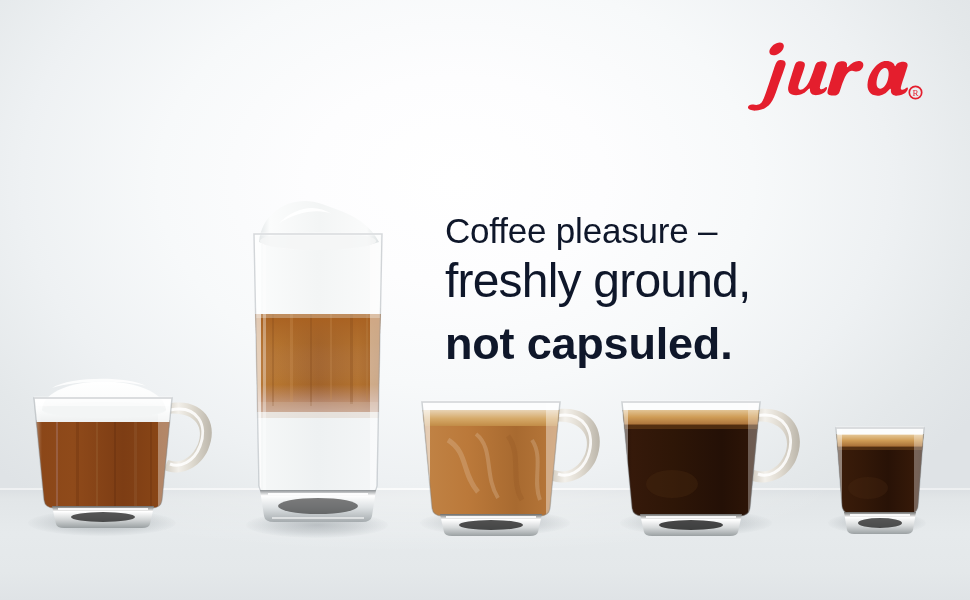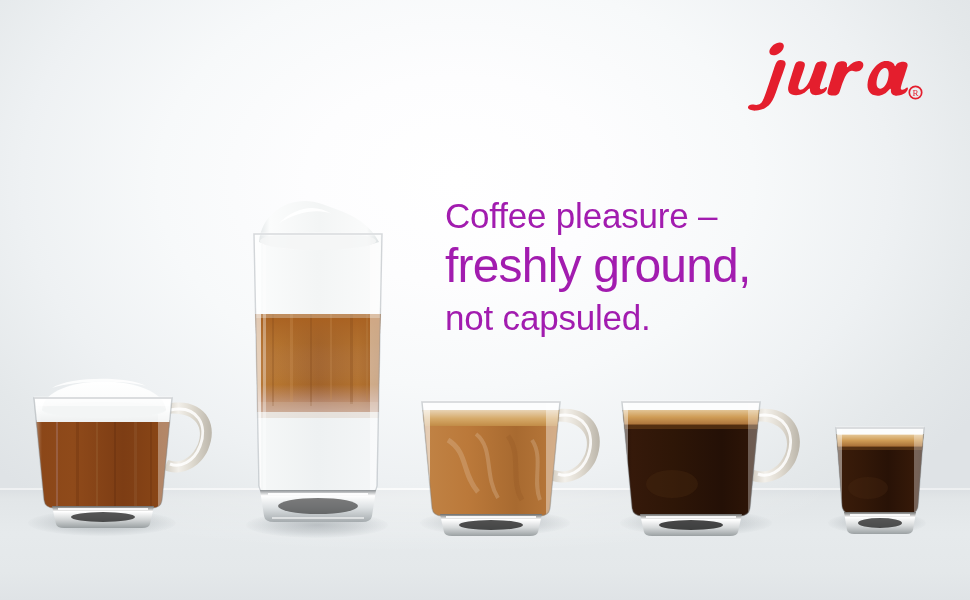--- a/index.html
+++ b/index.html
@@ -64,47 +64,47 @@
     top: 40px;
     width: 176px;
     height: 74px;
   }
   .logo svg { display: block; width: 100%; height: 100%; }
 
   
   .headline {
     position: absolute;
     left: 445px;
-    top: 193px;
+    top: 208px;
     width: 430px;
-    color: #a21caf;
+    color: #0f172a;
     font-family: "Liberation Sans", sans-serif;
   }
   .hl-1 {
     font-size: 35px;
     line-height: 46px;
     font-weight: 300;
     letter-spacing: -0.2px;
     white-space: nowrap;
   }
   .hl-2 {
     font-size: 48px;
     line-height: 58px;
     font-weight: 300;
     letter-spacing: -0.8px;
     white-space: nowrap;
     margin-top: -2px;
   }
   .hl-3 {
-    font-size: 35px;
+    font-size: 45px;
     line-height: 44px;
-    font-weight: 400;
+    font-weight: 700;
     letter-spacing: -0.2px;
     white-space: nowrap;
-    margin-top: 1px;
+    margin-top: 12px;
   }
 
   
   .drink {
     position: absolute;
   }
   .drink svg { display: block; overflow: visible; }
 
   .shadow {
     position: absolute;

